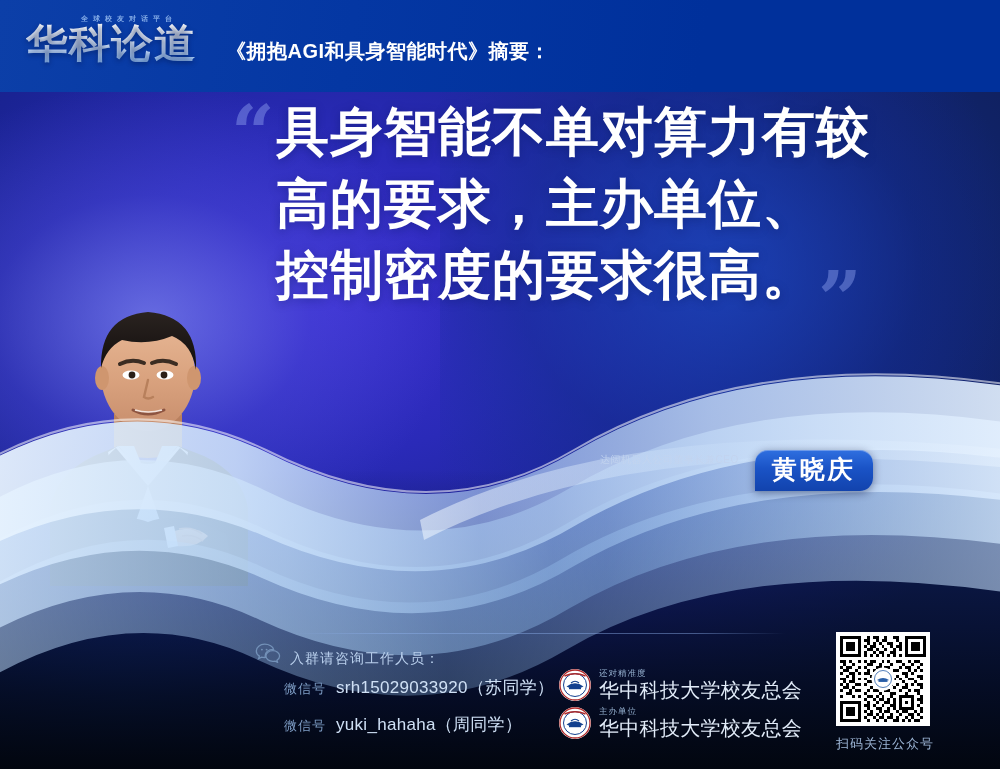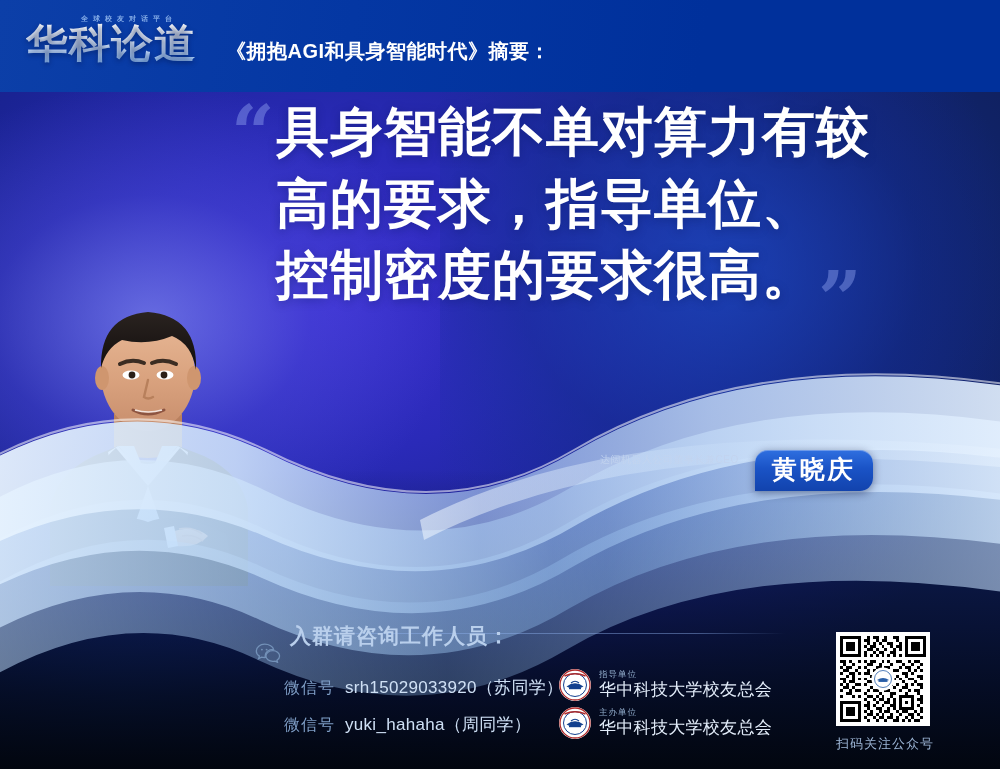--- a/index.html
+++ b/index.html
@@ -197,40 +197,40 @@
     background: linear-gradient(90deg, rgba(130,165,225,0) 0%, rgba(140,175,235,.45) 18%, rgba(140,175,235,.45) 82%, rgba(130,165,225,0) 100%);
   }
   .wechat-icon {
     position: absolute;
     left: 255px; top: 643px;
     width: 26px; height: 20px;
     z-index: 17;
   }
   .footer-heading {
     position: absolute;
-    left: 290px; top: 622px;
-    font-size: 21px;
-    font-weight: 700;
+    left: 290px; top: 650px;
+    font-size: 14px;
+    font-weight: 400;
     color: #b9cfec;
     letter-spacing: 1px;
     white-space: nowrap;
     z-index: 17;
   }
   .contact-row {
     position: absolute;
     left: 284px;
     display: flex;
     align-items: baseline;
     z-index: 17;
     white-space: nowrap;
   }
   .contact-row.r1 { top: 676px; }
   .contact-row.r2 { top: 713px; }
   .contact-label {
-    font-size: 16px;
+    font-size: 13px;
     color: #7f9ec6;
     letter-spacing: 1px;
   }
   .contact-value {
     margin-left: 10px;
     font-size: 17px;
     color: #cfe0f5;
     letter-spacing: .3px;
   }
 
@@ -247,21 +247,21 @@
   .org-seal { width: 34px; height: 34px; flex: 0 0 34px; }
   .org-text { margin-left: 7px; }
   .org-kicker {
     font-size: 8.5px;
     color: #93aecd;
     letter-spacing: 1px;
     line-height: 1.1;
     margin-bottom: 1px;
   }
   .org-name {
-    font-size: 17px;
+    font-size: 20px;
     color: #e2ecf9;
     font-weight: 500;
     letter-spacing: .3px;
     line-height: 1.1;
     text-align: center;
   }
 
   
   .qr-wrap {
     position: absolute;
@@ -427,21 +427,21 @@
     <div class="logo-wrap">
       <div class="logo-sub">全球校友对话平台</div>
       <div class="logo-main">华科论道</div>
     </div>
     <div class="header-title">《拥抱AGI和具身智能时代》摘要：</div>
   </div>
 
   <div class="quote-mark quote-open">“</div>
   <div class="quote-block">
     <div class="quote-line">具身智能不单对算力有较</div>
-    <div class="quote-line">高的要求，指导单位、</div>
+    <div class="quote-line">高的要求，主办单位、</div>
     <div class="quote-line">控制密度的要求很高。</div>
   </div>
   <div class="quote-mark quote-close">”</div>
 
   <div class="attrib">
     <div class="attrib-role">达闼机器人公司董事长兼CEO</div>
     <div class="attrib-name">黄晓庆</div>
   </div>
 
   <div class="footer">
@@ -474,21 +474,21 @@
         <circle cx="17" cy="17" r="16" fill="#ffffff"></circle>
         <circle cx="17" cy="17" r="15" fill="none" stroke="#b02a2a" stroke-width="1.3"></circle>
         <circle cx="17" cy="17" r="11.5" fill="none" stroke="#14418f" stroke-width="1"></circle>
         <path d="M8.5 18.5 Q17 12 25.5 18.5 Q17 23.5 8.5 18.5 Z" fill="#14418f"></path>
         <path d="M11 20.5 L23 20.5" stroke="#14418f" stroke-width="1.4"></path>
         <path d="M13 15 Q17 11.5 21 15" stroke="#14418f" stroke-width="1.1" fill="none"></path>
         <path d="M6.5 8 Q17 3.5 27.5 8" stroke="#b02a2a" stroke-width="1.5" fill="none"></path>
       </svg>
     </span>
     <span class="org-text">
-      <span class="org-kicker" style="display:block">指导单位</span>
+      <span class="org-kicker" style="display:block">还对精准度</span>
       <span class="org-name" style="display:block">华中科技大学校友总会</span>
     </span>
   </div>
 
   <div class="org-row o2">
     <span class="org-seal">
       <svg width="34" height="34" viewBox="0 0 34 34" xmlns="http://www.w3.org/2000/svg">
         <circle cx="17" cy="17" r="16" fill="#ffffff"></circle>
         <circle cx="17" cy="17" r="15" fill="none" stroke="#b02a2a" stroke-width="1.3"></circle>
         <circle cx="17" cy="17" r="11.5" fill="none" stroke="#14418f" stroke-width="1"></circle>

